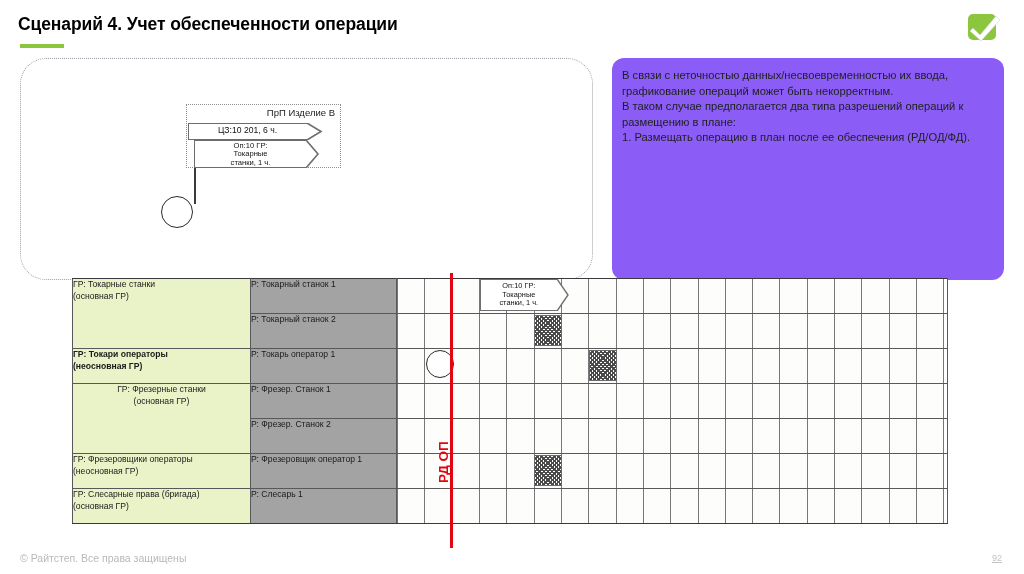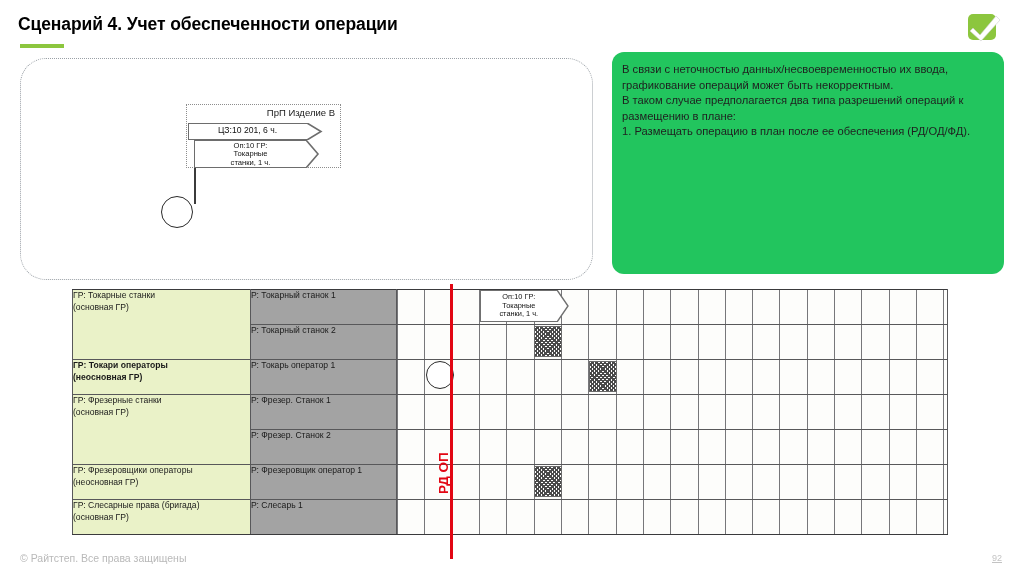--- a/index.html
+++ b/index.html
@@ -166,40 +166,40 @@
     border: 1.3px solid #2a2a2a;
     border-radius: 50%;
     background: #fff;
     box-sizing: border-box;
   }
 
   
   #note-panel {
     position: absolute;
     left: 612px;
-    top: 52px;
+    top: 58px;
     width: 392px;
     height: 222px;
-    background: #22c55e;
+    background: #8b5cf6;
     border-radius: 12px;
     box-sizing: border-box;
     padding: 10px 14px 0 10px;
   }
   #note-text {
     font-size: 11.2px;
     line-height: 15.6px;
     color: #1f1f1f;
     white-space: pre-line;
   }
 
   
   #gantt {
     position: absolute;
     left: 72px;
-    top: 289px;
+    top: 278px;
     width: 876px;
     height: 245px;
   }
   #gantt-table {
     border-collapse: collapse;
     table-layout: fixed;
     width: 876px;
     height: 245px;
   }
   #gantt-table td {
@@ -397,21 +397,21 @@
         </tr>
         <tr class="group-start" style="height: 35px;">
           <td class="grp" rowspan="1" style="white-space: pre-line; font-weight: bold;">ГР: Токари операторы
 (неосновная ГР)</td>
           <td class="res">Р: Токарь оператор 1</td>
           <td class="lane">
             <div class="timegrid"></div>
           </td>
         </tr>
         <tr class="group-start" style="height: 35px;">
-          <td class="grp" rowspan="2" style="white-space: pre-line;">ГР: Фрезерные станки
+          <td class="grp" rowspan="2" style="white-space: pre-line; text-align: center;">ГР: Фрезерные станки
 (основная ГР)</td>
           <td class="res">Р: Фрезер. Станок 1</td>
           <td class="lane">
             <div class="timegrid"></div>
           </td>
         </tr>
         <tr style="height: 35px;">
           <td class="res">Р: Фрезер. Станок 2</td>
           <td class="lane">
             <div class="timegrid"></div>

